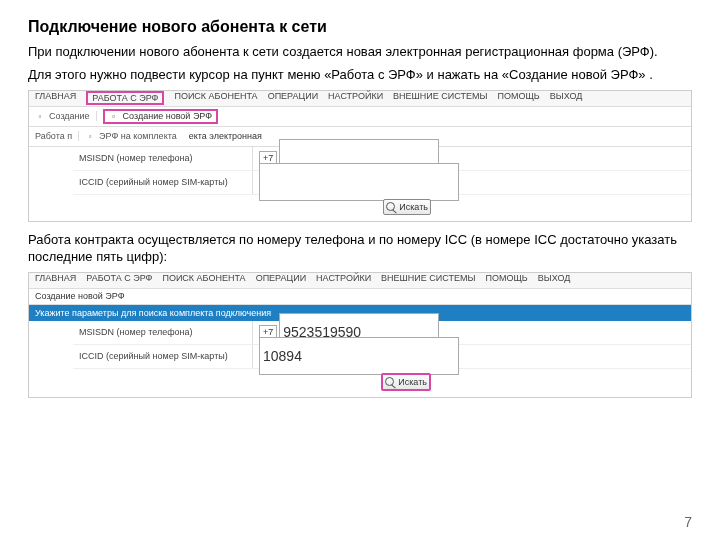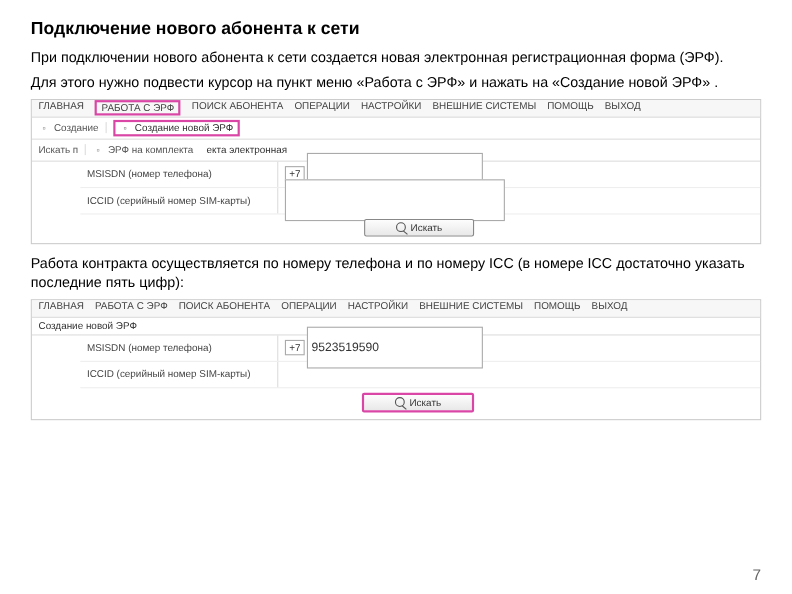--- a/index.html
+++ b/index.html
@@ -105,21 +105,21 @@
     padding-left: 6px;
     display: flex;
     align-items: center;
     gap: 2px;
   }
   .input {
     border: 1px solid #aaa;
     background: #fff;
     height: 14px;
     padding: 18px 3px;
-    font-size: 11px;
+    font-size: 14px;
     display: inline-flex;
     align-items: center;
     min-width: 160px;
   }
   .prefix {
     border: 1px solid #aaa;
     background: #fff;
     height: 14px;
     padding: 0 3px;
     font-size: 9px;
@@ -128,21 +128,21 @@
   }
   .btnrow {
     display: flex;
     justify-content: flex-end;
     padding: 4px 260px 6px 0;
   }
   .btn {
     border: 1px solid #888;
     background: linear-gradient(#fdfdfd,#e8e8e8);
     border-radius: 2px;
-    padding: 2px 28px;
+    padding: 2px 2px;
     font-size: 9px;
     display: inline-flex;
     align-items: center;
     gap: 4px;
   }
   .mag {
     width: 9px; height: 9px;
     border: 1px solid #555;
     border-radius: 50%;
     position: relative;
@@ -186,21 +186,21 @@
       <span class="iconbox">▫</span>
       <span>Создание</span>
     </span>
     <span class="dd">
       <span class="iconbox">▫</span>
       <span>Создание новой ЭРФ</span>
     </span>
   </div>
   <div class="subrow">
     <span class="tab">
-      <span>Искать п</span>
+      <span>Работа п</span>
     </span>
     <span class="tab" style="border-right:none;">
       <span class="iconbox">▫</span>
       <span>ЭРФ на комплекта</span>
     </span>
     <span>екта электронная</span>
   </div>
   <div class="formrow">
     <div class="lbl">MSISDN (номер телефона)</div>
     <div class="val">
@@ -231,29 +231,33 @@
     <span>ПОИСК АБОНЕНТА</span>
     <span>ОПЕРАЦИИ</span>
     <span>НАСТРОЙКИ</span>
     <span>ВНЕШНИЕ СИСТЕМЫ</span>
     <span>ПОМОЩЬ</span>
     <span>ВЫХОД</span>
   </div>
   <div class="subrow" style="height:16px;">
     <span>Создание новой ЭРФ</span>
   </div>
+  <div class="bluebar">Укажите параметры для поиска комплекта подключения</div>
   <div class="formrow">
     <div class="lbl">MSISDN (номер телефона)</div>
     <div class="val">
       <span class="prefix">+7</span>
       <span class="input">9523519590</span>
     </div>
   </div>
   <div class="formrow">
     <div class="lbl">ICCID (серийный номер SIM-карты)</div>
+    <div class="val">
+      <span class="input" style="min-width:200px;">10894</span>
+    </div>
   </div>
   <div class="btnrow">
     <span class="btn" style="border:2px solid #d946a6;">
       <span class="mag"></span>
       <span>Искать</span>
     </span>
   </div>
 </div>
 
 <div class="pagenum">7</div>

